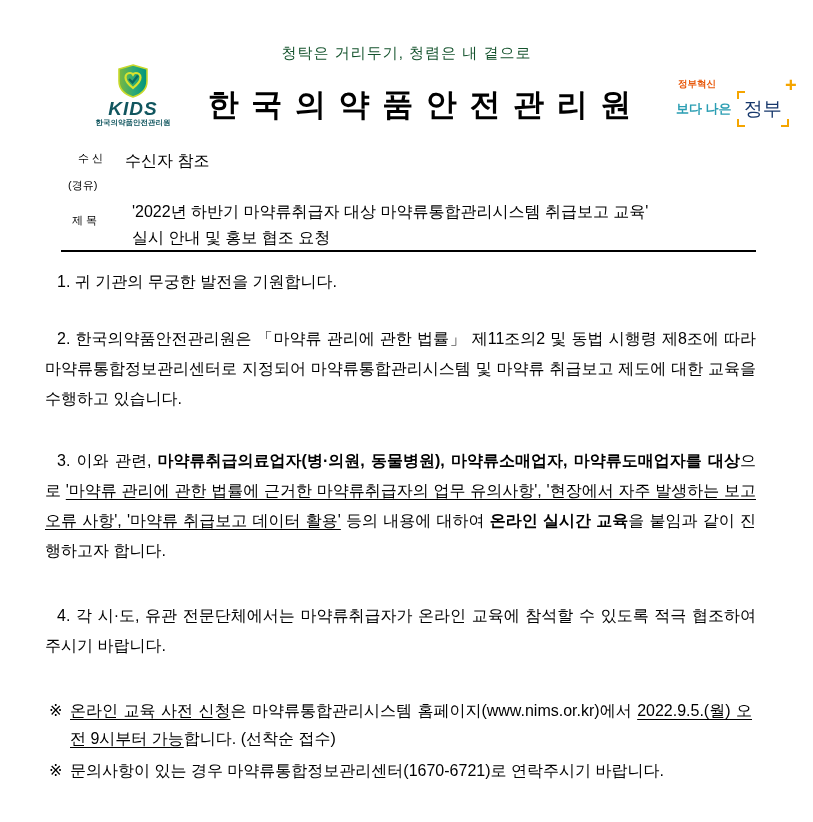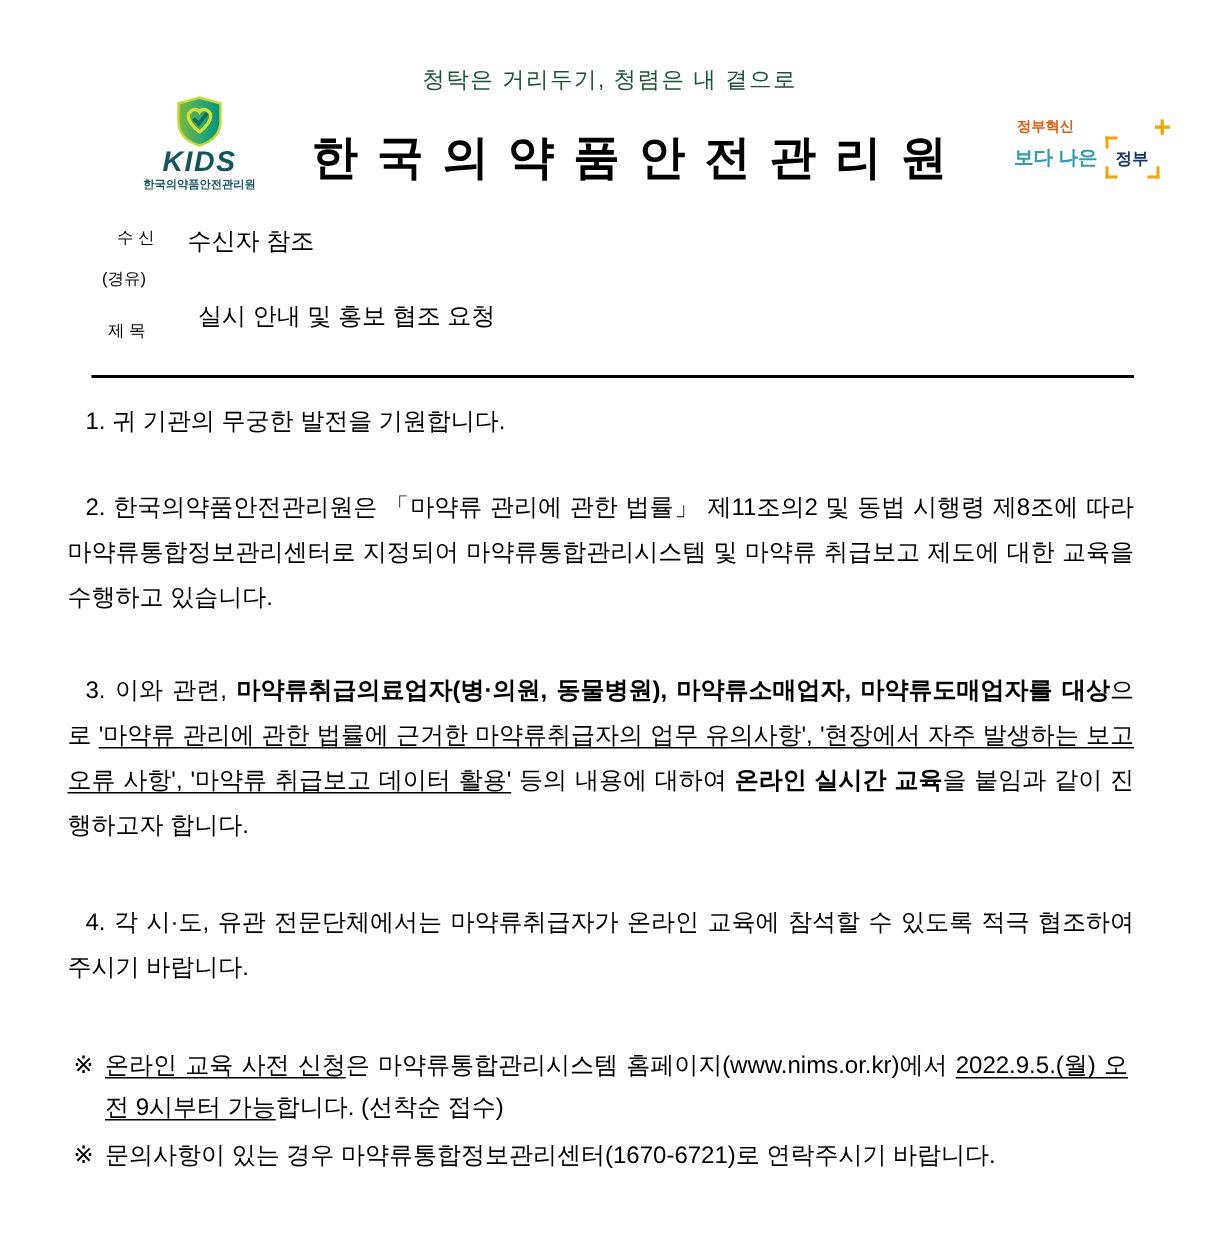--- a/index.html
+++ b/index.html
@@ -30,21 +30,21 @@
     position:absolute;top:84px;left:50%;transform:translateX(-50%);
     margin-left:14px;font-size:31px;font-weight:600;letter-spacing:2px;
     white-space:nowrap;color:#000000;
   }
   .gov-logo{position:absolute;left:676px;top:78px;width:110px;}
   .gov-line1{display:block;font-size:9.5px;font-weight:bold;color:#e8590c;
     letter-spacing:0;margin-left:2px;}
   .gov-row{display:flex;align-items:center;margin-top:2px;}
   .gov-line2{font-size:13px;font-weight:bold;color:#2b9eb3;white-space:nowrap;}
   .gov-bracket{position:relative;margin-left:5px;padding:3px 7px;white-space:nowrap;}
-  .gov-line3{font-size:11px;font-weight:bold;color:#16376b;}
+  .gov-line3{font-size:19px;font-weight:normal;color:#16376b;}
   .corner{position:absolute;width:6px;height:6px;}
   .corner.tl{left:0;top:-2px;border-left:2.5px solid #f5a500;border-top:2.5px solid #f5a500;}
   .corner.bl{left:0;bottom:-2px;border-left:2.5px solid #f5a500;border-bottom:2.5px solid #f5a500;}
   .corner.br{right:0;bottom:-2px;border-right:2.5px solid #f5a500;border-bottom:2.5px solid #f5a500;}
   .gov-plus{position:absolute;right:-8px;top:-16px;color:#f5a500;
     font-size:20px;font-weight:bold;line-height:16px;}
   
   .field-label{position:absolute;font-size:11px;white-space:pre;}
   .to-label{left:78px;top:151px;}
   .to-value{left:125px;top:151px;position:absolute;font-size:16px;}
@@ -107,20 +107,21 @@
       <span class="gov-line3">정부</span>
     </span>
   </div>
 </div>
 
 <span class="field-label to-label">수 신</span>
 <span class="to-value">수신자 참조</span>
 <span class="field-label via-label">(경유)</span>
 <span class="field-label subject-label">제 목</span>
 <div class="subject-text">
+  <div>'2022년 하반기 마약류취급자 대상 마약류통합관리시스템 취급보고 교육'</div>
   <div>실시 안내 및 홍보 협조 요청</div>
 </div>
 
 <div class="rule"></div>
 
 <div class="doc-body">
   <p class="para p1"><span>1. 귀 기관의 무궁한 발전을 기원합니다.</span></p>
   <p class="para p2"><span>2. 한국의약품안전관리원은 「마약류 관리에 관한 법률」 제11조의2 및 동법 시행령 제8조에 따라 마약류통합정보관리센터로 지정되어 마약류통합관리시스템 및 마약류 취급보고 제도에 대한 교육을 수행하고 있습니다.</span></p>
   <p class="para p3"><span>3. 이와 관련, </span><span class="seg-b">마약류취급의료업자(병·의원, 동물병원), 마약류소매업자, 마약류도매업자를 대상</span><span>으로 </span><span class="seg-u">'마약류 관리에 관한 법률에 근거한 마약류취급자의 업무 유의사항', '현장에서 자주 발생하는 보고오류 사항', '마약류 취급보고 데이터 활용'</span><span> 등의 내용에 대하여 </span><span class="seg-b">온라인 실시간 교육</span><span>을 붙임과 같이 진행하고자 합니다.</span></p>
   <p class="para p4"><span>4. 각 시·도, 유관 전문단체에서는 마약류취급자가 온라인 교육에 참석할 수 있도록 적극 협조하여 주시기 바랍니다.</span></p>

